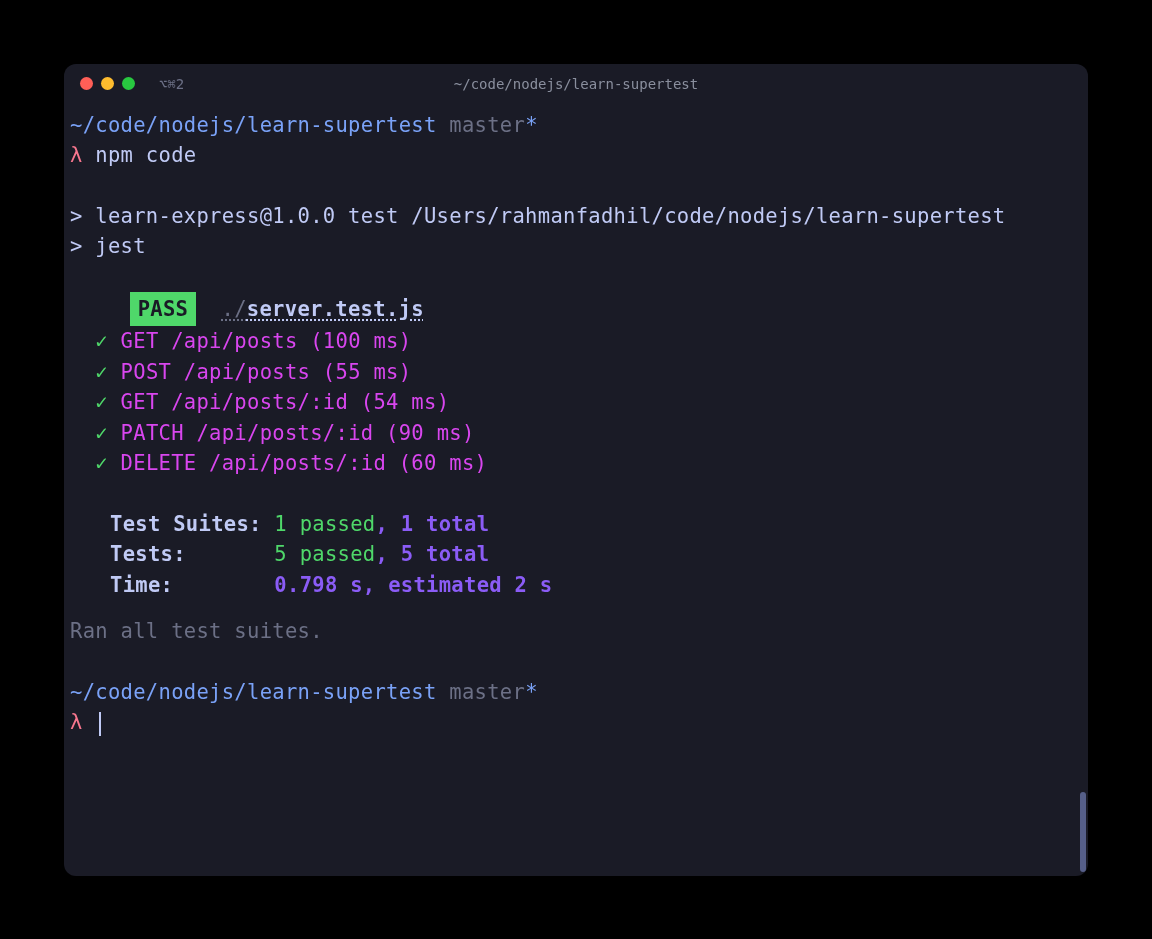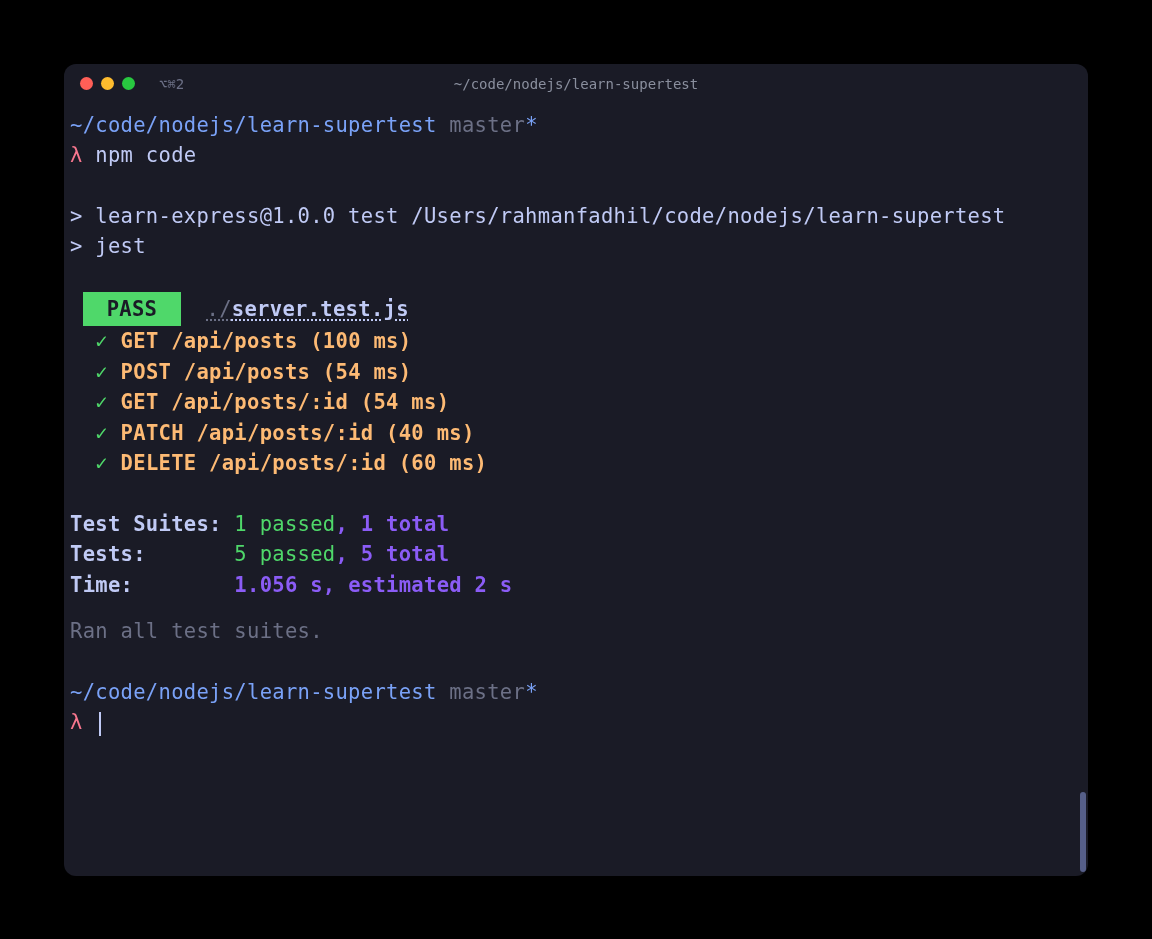--- a/index.html
+++ b/index.html
@@ -73,40 +73,41 @@
     }
     .path { color: #7aa2f7; }
     .branch { color: #6c7086; }
     .asterisk { color: #7aa2f7; }
     .lambda { color: #f7768e; }
     .cmd { color: #c0caf5; }
     .dim { color: #6c7086; margin-top: 16px; }
     .pass-badge {
       background: #4fd86a;
       color: #1a1b26;
-      padding: 2px 24px;
+      padding: 2px 8px;
       font-weight: 700;
       display: inline-block;
+      margin-left: 47px;
     }
     .test-file-prefix {
       color: #6c7086;
       text-decoration: underline;
       text-decoration-style: dotted;
       text-underline-offset: 4px;
     }
     .test-file {
       color: #c0caf5;
       text-decoration: underline;
       text-decoration-style: dotted;
       text-underline-offset: 4px;
       font-weight: 600;
     }
     .check { color: #4fd86a; }
-    .test-desc { color: #fdba74; font-weight: bold; }
-    .bold-white { color: #c0caf5; font-weight: 700; }
+    .test-desc { color: #d946ef; }
+    .bold-white { color: #c0caf5; font-weight: 700; margin-left: 40px; }
     .passed-count { color: #4fd86a; font-weight: 400; }
     .normal { color: #8b5cf6; font-weight: 700; }
     .cursor {
       display: inline-block;
       width: 2px;
       height: 24px;
       background: #c0caf5;
       vertical-align: text-bottom;
       margin-left: 4px;
       position: relative;
@@ -138,28 +139,28 @@
 
   <div class="terminal-body">
     <div class="line"><span class="path">~/code/nodejs/learn-supertest</span> <span class="branch">master</span><span class="asterisk">*</span></div>
     <div class="line"><span class="lambda">λ</span><span class="cmd"> npm code</span></div>
     <div class="empty-line"></div>
     <div class="line cmd">&gt; learn-express@1.0.0 test /Users/rahmanfadhil/code/nodejs/learn-supertest</div>
     <div class="line cmd">&gt; jest</div>
     <div class="empty-line"></div>
     <div class="line"> <span class="pass-badge">PASS</span>  <span class="test-file-prefix">./</span><span class="test-file">server.test.js</span></div>
     <div class="line">  <span class="check">✓</span><span class="test-desc"> GET /api/posts (100 ms)</span></div>
-    <div class="line">  <span class="check">✓</span><span class="test-desc"> POST /api/posts (54 ms)</span></div>
+    <div class="line">  <span class="check">✓</span><span class="test-desc"> POST /api/posts (55 ms)</span></div>
     <div class="line">  <span class="check">✓</span><span class="test-desc"> GET /api/posts/:id (54 ms)</span></div>
-    <div class="line">  <span class="check">✓</span><span class="test-desc"> PATCH /api/posts/:id (40 ms)</span></div>
+    <div class="line">  <span class="check">✓</span><span class="test-desc"> PATCH /api/posts/:id (90 ms)</span></div>
     <div class="line">  <span class="check">✓</span><span class="test-desc"> DELETE /api/posts/:id (60 ms)</span></div>
     <div class="empty-line"></div>
     <div class="line"><span class="bold-white">Test Suites: </span><span class="passed-count">1 passed</span><span class="normal">, 1 total</span></div>
     <div class="line"><span class="bold-white">Tests:       </span><span class="passed-count">5 passed</span><span class="normal">, 5 total</span></div>
-    <div class="line"><span class="bold-white">Time:        </span><span class="normal">1.056 s, estimated 2 s</span></div>
+    <div class="line"><span class="bold-white">Time:        </span><span class="normal">0.798 s, estimated 2 s</span></div>
     <div class="line dim">Ran all test suites.</div>
     <div class="empty-line"></div>
     <div class="line"><span class="path">~/code/nodejs/learn-supertest</span> <span class="branch">master</span><span class="asterisk">*</span></div>
     <div class="line"><span class="lambda">λ</span> <span class="cursor"></span></div>
   </div>
 
   <div class="scrollbar"></div>
 </div>
 
 </body></html>

